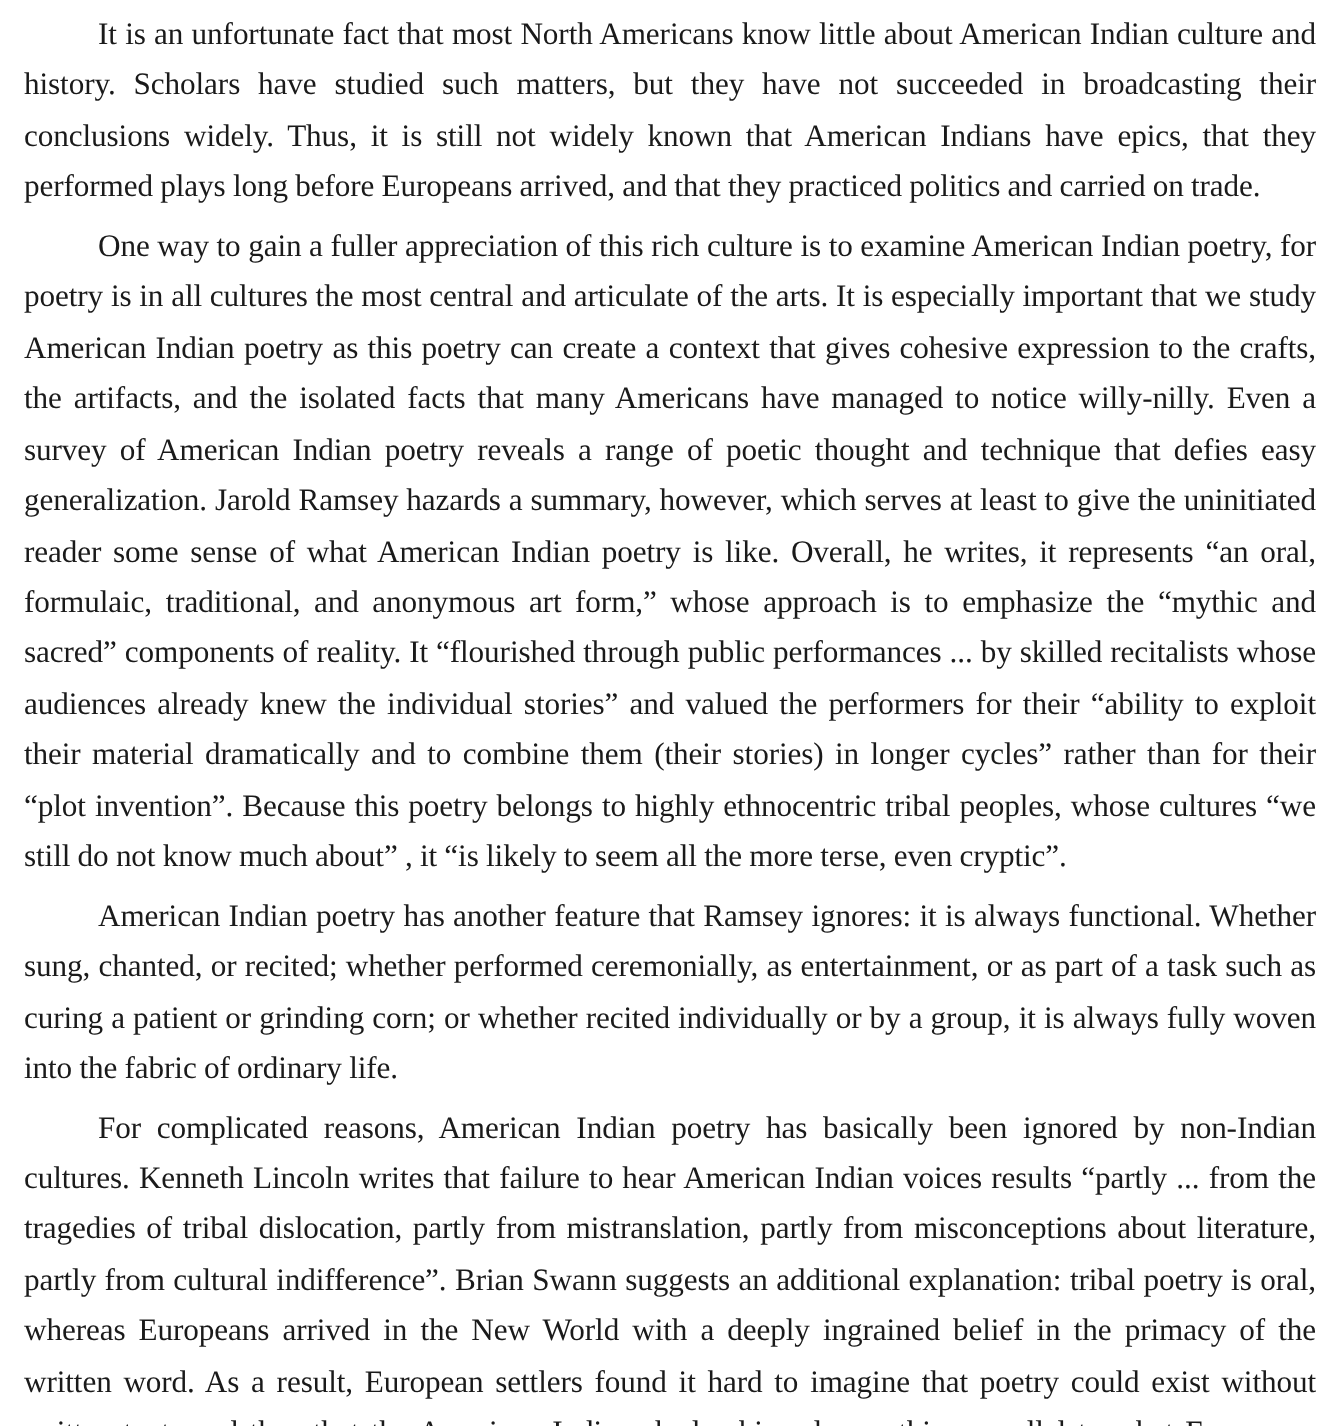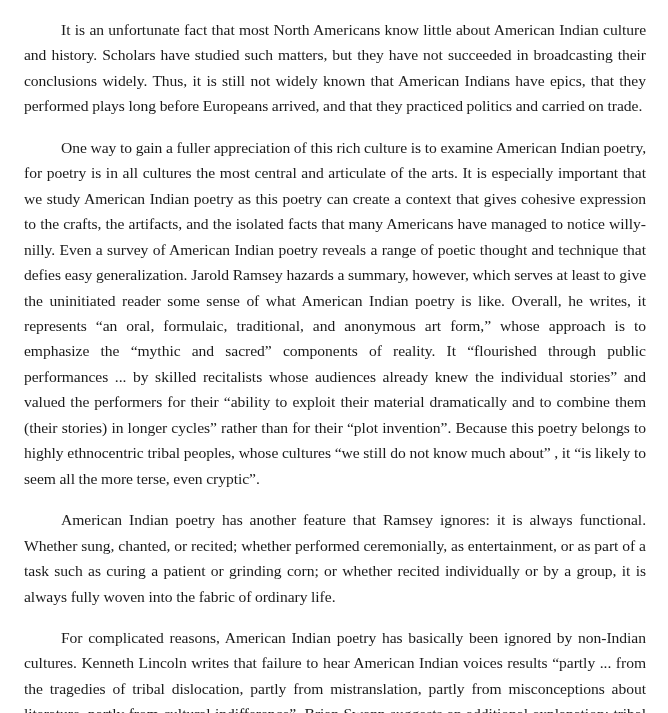--- a/index.html
+++ b/index.html
@@ -15,21 +15,21 @@
     .page {
       box-sizing: border-box;
       width: 668px;
       padding: 1px 6px 0 8px;
       font-family: "Liberation Serif", serif;
       font-size: 15.6px;
       line-height: 25.45px;
       color: #1a1a1a;
     }
     .para {
-      margin: 16px;
+      margin: 4px;
       text-indent: 37px;
       text-align: justify;
       text-align-last: left;
       word-spacing: -0.2px;
       letter-spacing: -0.05px;
     }
   </style>
 </head>
 <body>
 

